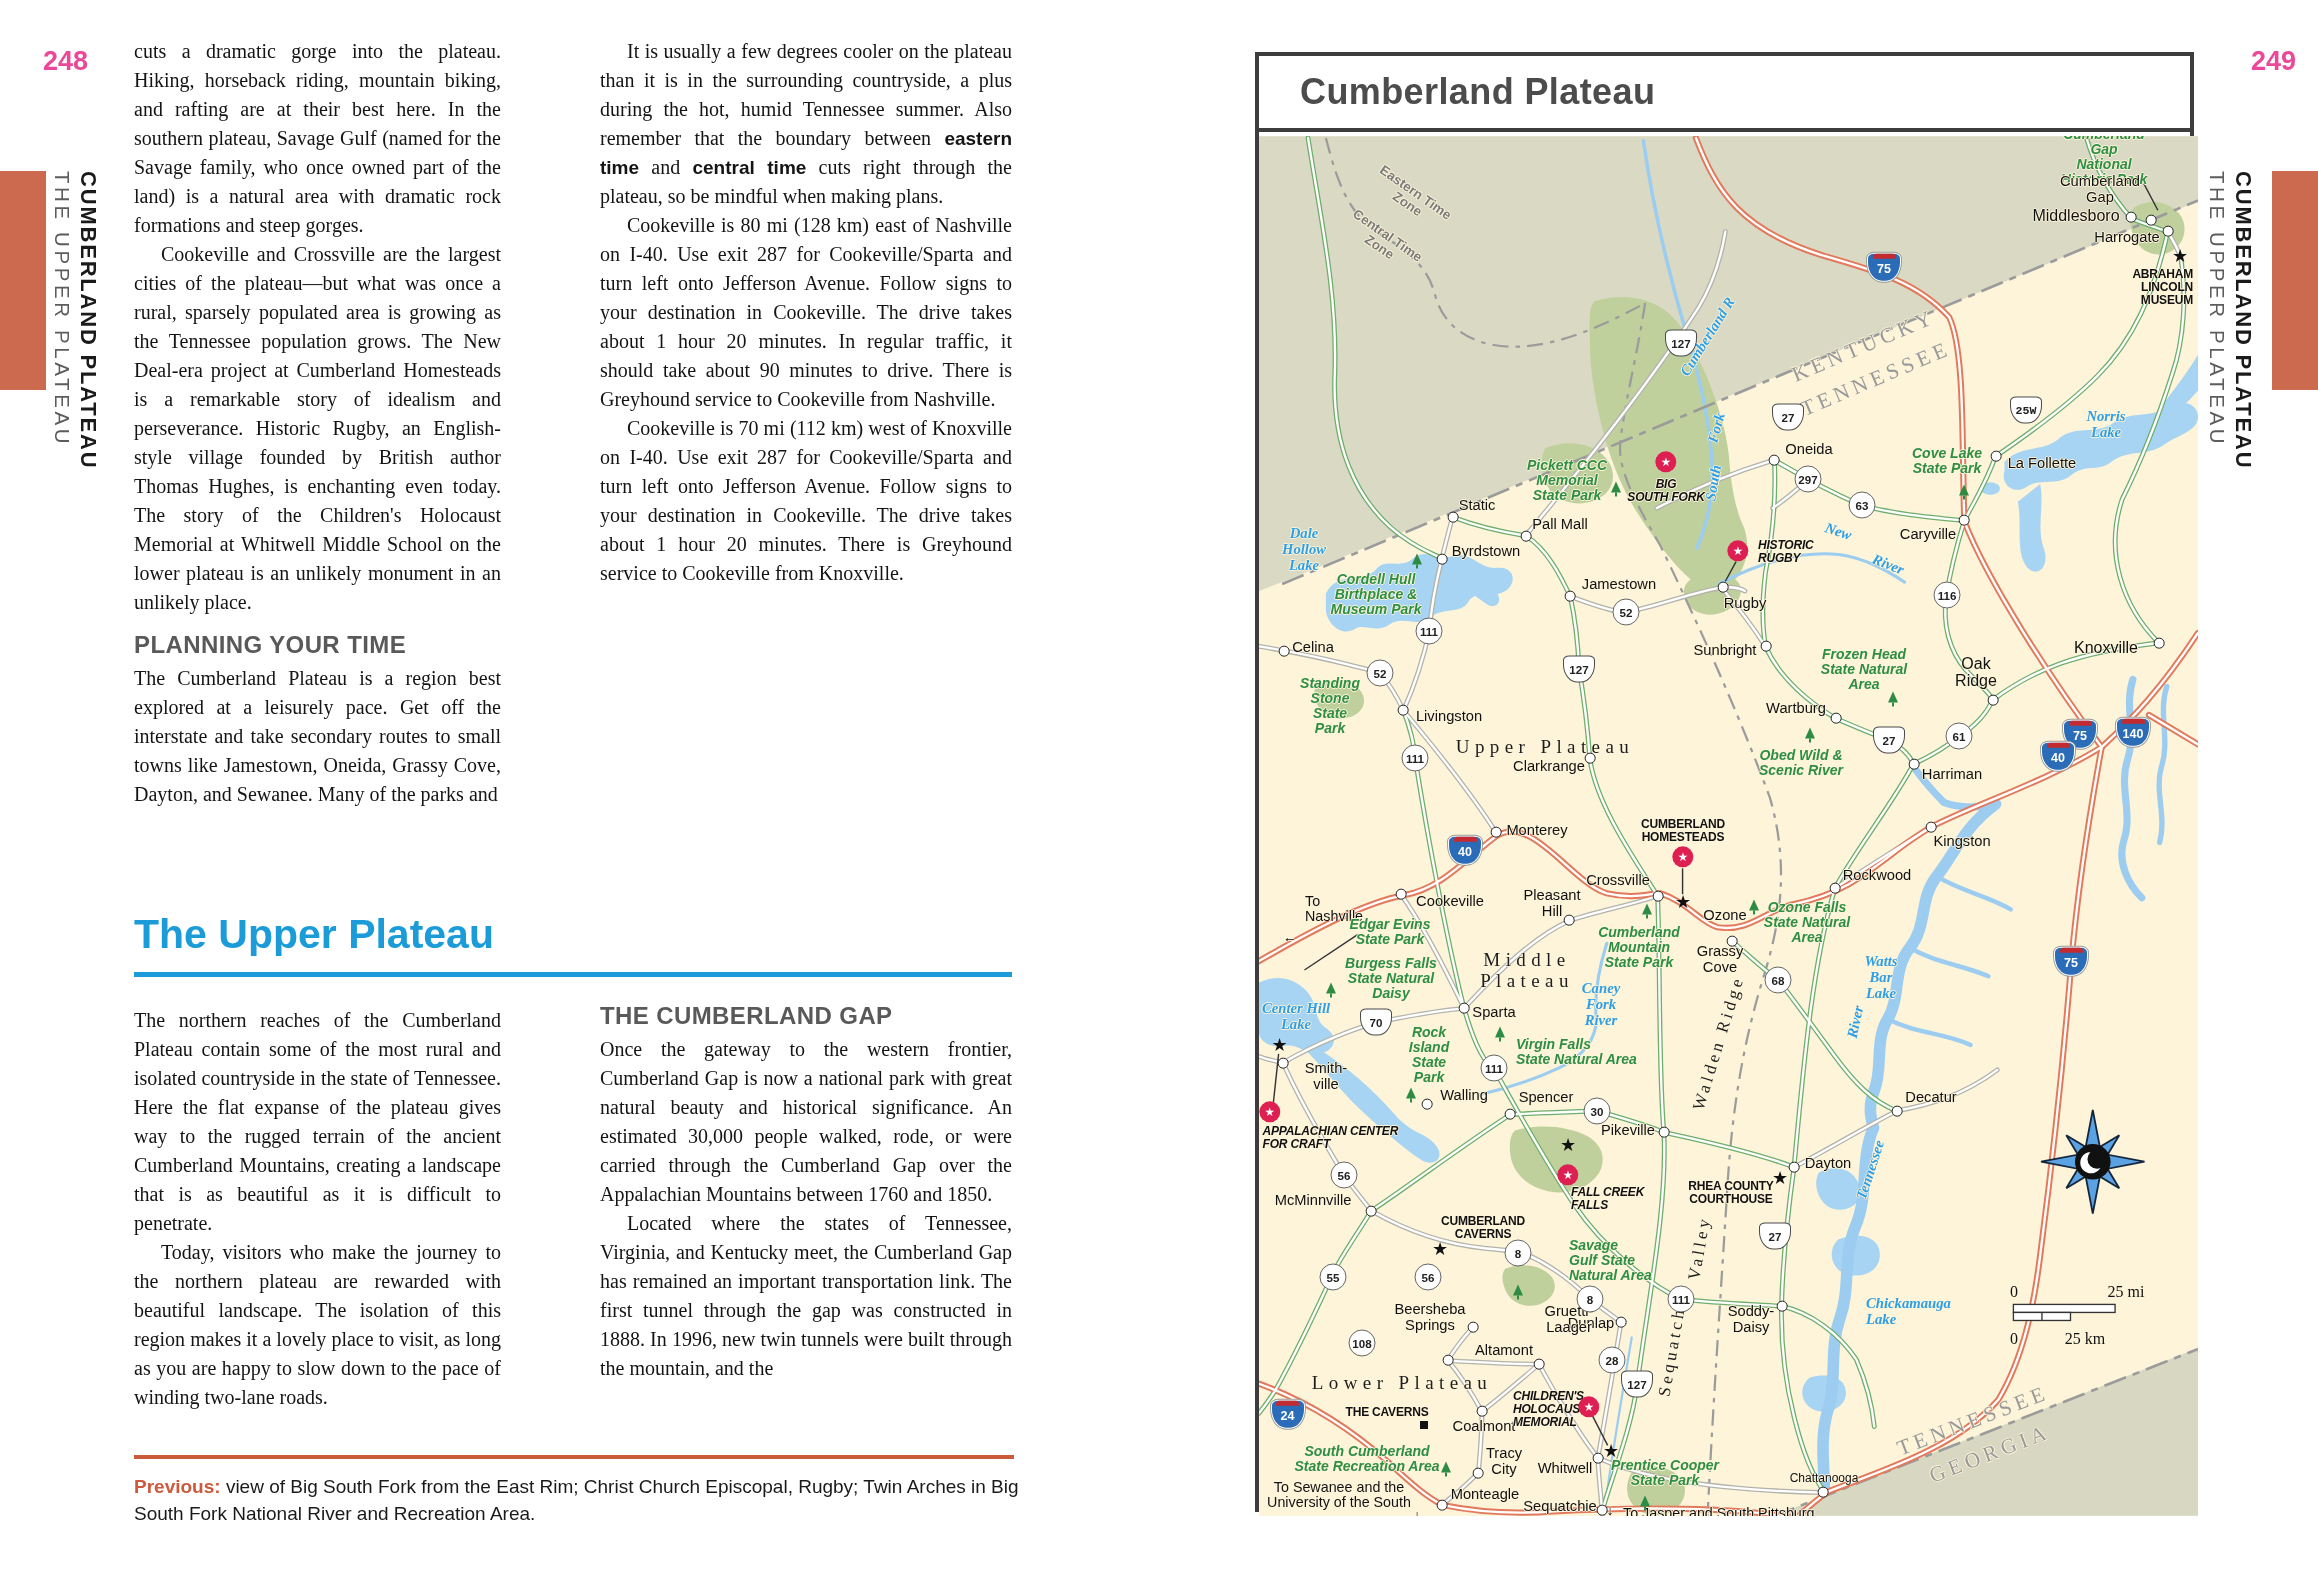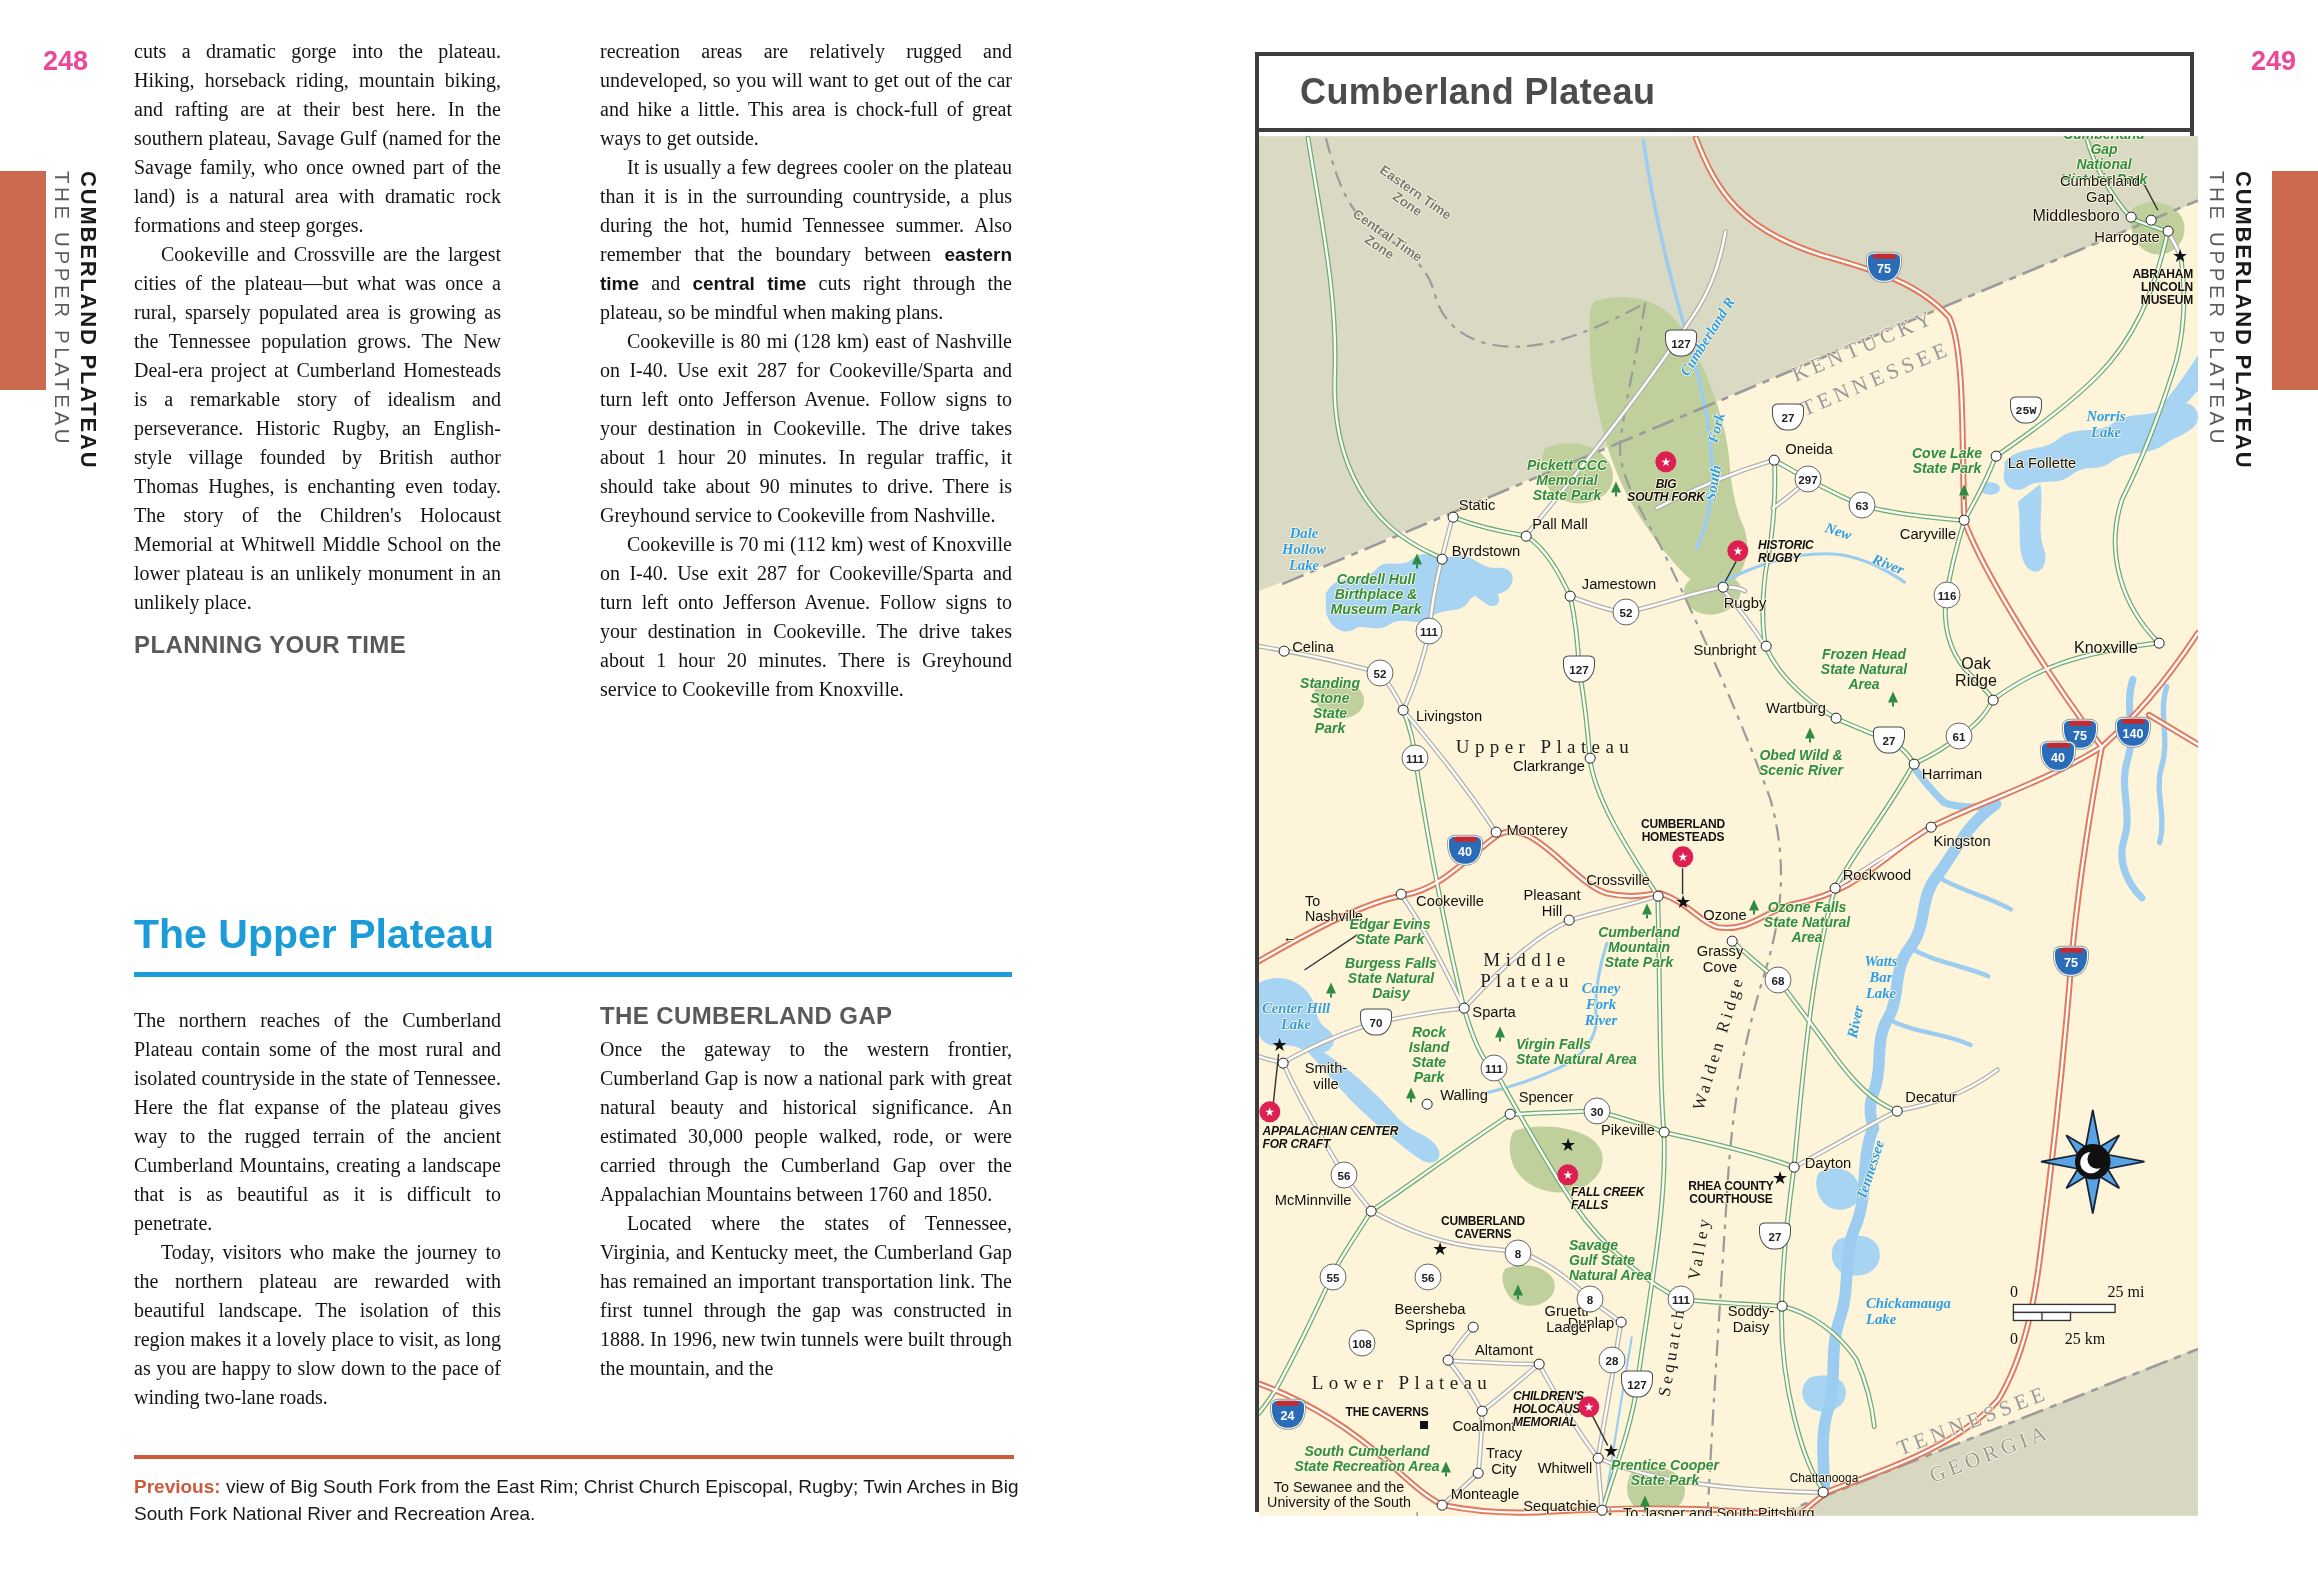--- a/index.html
+++ b/index.html
@@ -67,24 +67,24 @@
 <div class="abs pagenum" style="left:43px;top:46px;" data-name="left-page-number">248</div>
 
 <div class="abs sidebar-block" style="left:0;top:171px;width:46px;height:219px;" data-name="left-sidebar-accent-block"></div>
 <div class="abs vtext sub" style="left:50px;top:171px;" data-name="left-sidebar-subtitle">THE UPPER PLATEAU</div>
 <div class="abs vtext main" style="left:75px;top:171px;" data-name="left-sidebar-title">CUMBERLAND PLATEAU</div>
 
 <div class="abs col" style="left:134px;top:37px;width:367px;" data-name="column-1-upper">
   <p data-name="paragraph">cuts a dramatic gorge into the plateau. Hiking, horseback riding, mountain biking, and rafting are at their best here. In the southern plateau, Savage Gulf (named for the Savage family, who once owned part of the land) is a natural area with dramatic rock formations and steep gorges.</p>
   <p class="ind" data-name="paragraph">Cookeville and Crossville are the largest cities of the plateau—but what was once a rural, sparsely populated area is growing as the Tennessee population grows. The New Deal-era project at Cumberland Homesteads is a remarkable story of idealism and perseverance. Historic Rugby, an English-style village founded by British author Thomas Hughes, is enchanting even today. The story of the Children's Holocaust Memorial at Whitwell Middle School on the lower plateau is an unlikely monument in an unlikely place.</p>
   <div class="subhead" data-name="planning-your-time-heading">PLANNING YOUR TIME</div>
+  <p data-name="paragraph">The Cumberland Plateau is a region best explored at a leisurely pace. Get off the interstate and take secondary routes to small towns like Jamestown, Oneida, Grassy Cove, Dayton, and Sewanee. Many of the parks and</p>
 </div>
 
 <div class="abs col" style="left:600px;top:37px;width:412px;" data-name="column-2-upper">
-  <p data-name="paragraph">recreation areas are relatively rugged and undeveloped, so you will want to get out of the car and hike a little. This area is chock-full of great ways to get outside.</p>
   <p class="ind" data-name="paragraph"><span data-name="paragraph-text">It is usually a few degrees cooler on the plateau than it is in the surrounding countryside, a plus during the hot, humid Tennessee summer. Also remember that the boundary between </span><span class="bold" data-name="eastern-time-bold">eastern time</span><span data-name="paragraph-text"> and </span><span class="bold" data-name="central-time-bold">central time</span><span data-name="paragraph-text"> cuts right through the plateau, so be mindful when making plans.</span></p>
   <p class="ind" data-name="paragraph">Cookeville is 80 mi (128 km) east of Nashville on I-40. Use exit 287 for Cookeville/Sparta and turn left onto Jefferson Avenue. Follow signs to your destination in Cookeville. The drive takes about 1 hour 20 minutes. In regular traffic, it should take about 90 minutes to drive. There is Greyhound service to Cookeville from Nashville.</p>
   <p class="ind" data-name="paragraph">Cookeville is 70 mi (112 km) west of Knoxville on I-40. Use exit 287 for Cookeville/Sparta and turn left onto Jefferson Avenue. Follow signs to your destination in Cookeville. The drive takes about 1 hour 20 minutes. There is Greyhound service to Cookeville from Knoxville.</p>
 </div>
 
 <div class="abs bluehead" style="left:134px;top:911px;" data-name="section-heading-upper-plateau">The Upper Plateau</div>
 <div class="abs bluerule" style="left:134px;top:972px;width:878px;" data-name="blue-rule"></div>
 
 <div class="abs col" style="left:134px;top:1006px;width:367px;" data-name="column-1-lower">
   <p data-name="paragraph">The northern reaches of the Cumberland Plateau contain some of the most rural and isolated countryside in the state of Tennessee. Here the flat expanse of the plateau gives way to the rugged terrain of the ancient Cumberland Mountains, creating a landscape that is as beautiful as it is difficult to penetrate.</p>

